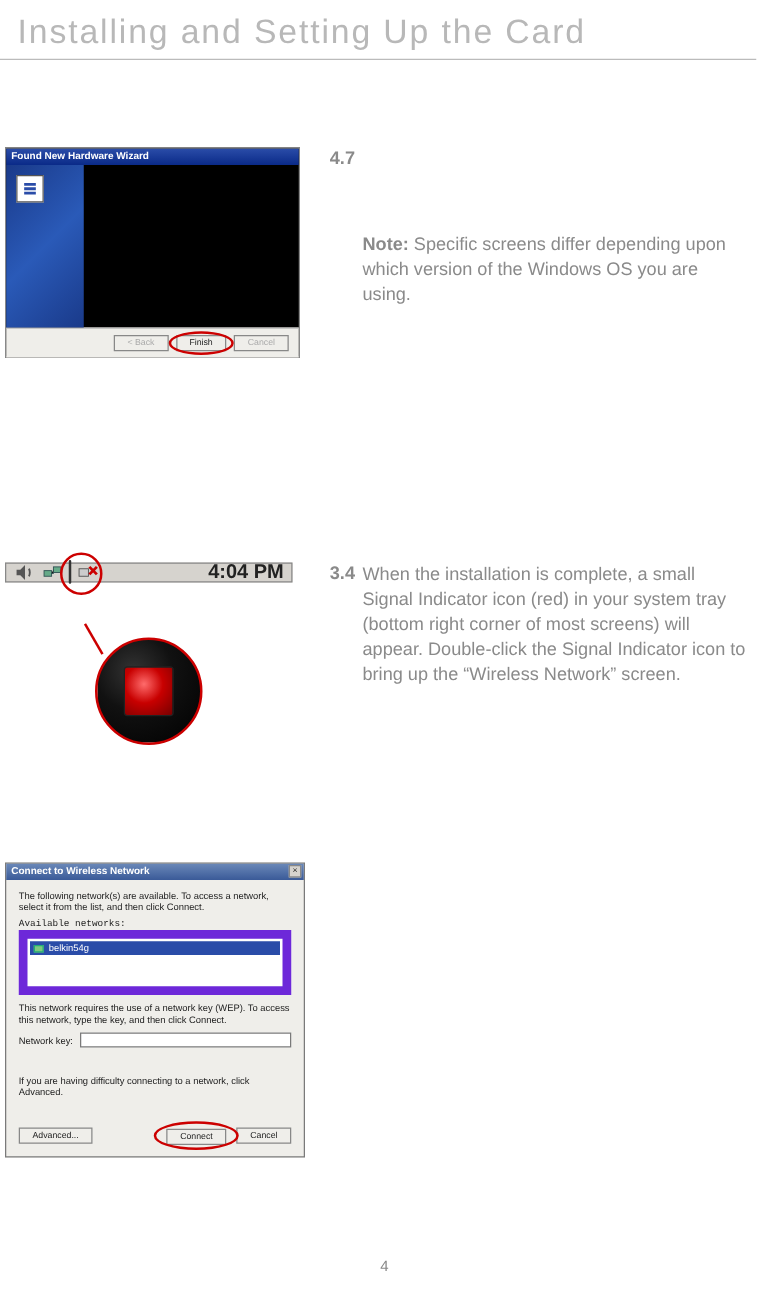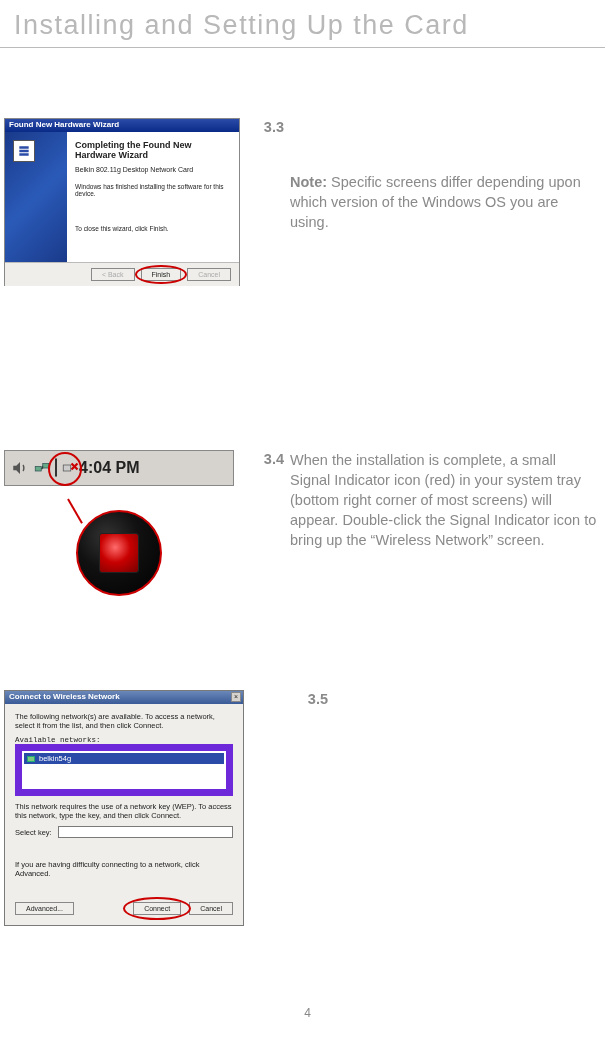--- a/index.html
+++ b/index.html
@@ -49,21 +49,21 @@
     flex: 1;
     font-size: 14.5px;
     line-height: 1.38;
     color: #8a8a8a;
   }
   .step-num {
     font-weight: bold;
     color: #8a8a8a;
     font-size: 14.5px;
   }
-  .note-block { margin-top: 6px; }
+  .note-block { margin-top: 20px; }
   .note-label { font-weight: bold; }
 
   
   .wizard {
     width: 236px;
     height: 168px;
     border: 1px solid #888;
     background: #000000;
     font-size: 7px;
     color: #222;
@@ -116,24 +116,24 @@
     border-radius: 50%;
     pointer-events: none;
   }
   .finish-wrap .red-ring {
     top: -6px; left: -6px; right: -6px; bottom: -6px;
   }
 
   
   .tray-wrap { position: relative; width: 230px; height: 150px; }
   .tray-bar {
-    width: 230px; height: 36px;
+    width: 230px; height: 16px;
     border: 1px solid #888;
     background: #d6d3ce;
-    display: flex; align-items: center; justify-content: flex-start;
+    display: flex; align-items: center; justify-content: space-between;
     padding: 0 6px;
     font-size: 16px; font-weight: bold; color: #222;
   }
   .tray-icons { display: flex; align-items: center; gap: 4px; }
   .tray-red {
     width: 20px; height: 20px; border: 1px solid #333;
     background: radial-gradient(circle at 40% 35%, #ff6b6b 0%, #c80000 45%, #700 100%);
     border-radius: 2px;
     position: relative;
   }
@@ -228,38 +228,32 @@
     <div class="wizard">
       <div class="titlebar">Found New Hardware Wizard</div>
       <div class="wbody">
         <div class="wside">
           <div class="wside-icon">
             <svg viewBox="0 0 24 24">
                 <path fill="#2a4ca8" d="M4 4h16v4H4zM4 10h16v4H4zM4 16h16v4H4z"></path>
               </svg>
           </div>
         </div>
-        <div class="wmain">
-          <h4>Completing the Found New Hardware Wizard</h4>
-          <div class="sub">Belkin 802.11g Desktop Network Card</div>
-          <div class="line">Windows has finished installing the software for this device.</div>
-          <div class="close-line">To close this wizard, click Finish.</div>
-        </div>
       </div>
       <div class="wfooter">
         <span class="btn disabled">&lt; Back</span>
         <span class="finish-wrap">
           <span class="btn">Finish</span>
           <span class="red-ring"></span>
         </span>
         <span class="btn disabled">Cancel</span>
       </div>
     </div>
   </div>
-  <div class="num-col"><span class="step-num">3.3</span></div>
+  <div class="num-col"><span class="step-num">4.7</span></div>
   <div class="txt-col">
     <div style="height:48px"></div>
     <div class="note-block">
       <span class="note-label">Note:</span><span> Specific screens differ depending upon which version of the Windows OS you are using.</span>
     </div>
   </div>
 </div>
 
 <div class="section sec2">
   <div class="fig-col">
@@ -313,33 +307,32 @@
         <div class="desc">The following network(s) are available. To access a network, select it from the list, and then click Connect.</div>
         <div class="lbl">Available networks:</div>
         <div class="listbox">
           <div class="list-item">
             <span class="net-dot"></span>
             <span>belkin54g</span>
           </div>
         </div>
         <div class="desc" style="margin-top:6px">This network requires the use of a network key (WEP). To access this network, type the key, and then click Connect.</div>
         <div class="field-row">
-          <span>Select key:</span>
+          <span>Network key:</span>
           <input type="text" style="">
         </div>
         <div class="desc" style="margin-top:22px">If you are having difficulty connecting to a network, click Advanced.</div>
       </div>
       <div class="cfooter">
         <span class="btn">Advanced...</span>
         <div class="right">
           <span class="connect-wrap">
             <span class="btn">Connect</span>
             <span class="red-ring"></span>
           </span>
           <span class="btn">Cancel</span>
         </div>
       </div>
     </div>
   </div>
-  <div class="num-col"><span class="step-num">3.5</span></div>
 </div>
 
 <div class="page-num">4</div>
 
 </body></html>

